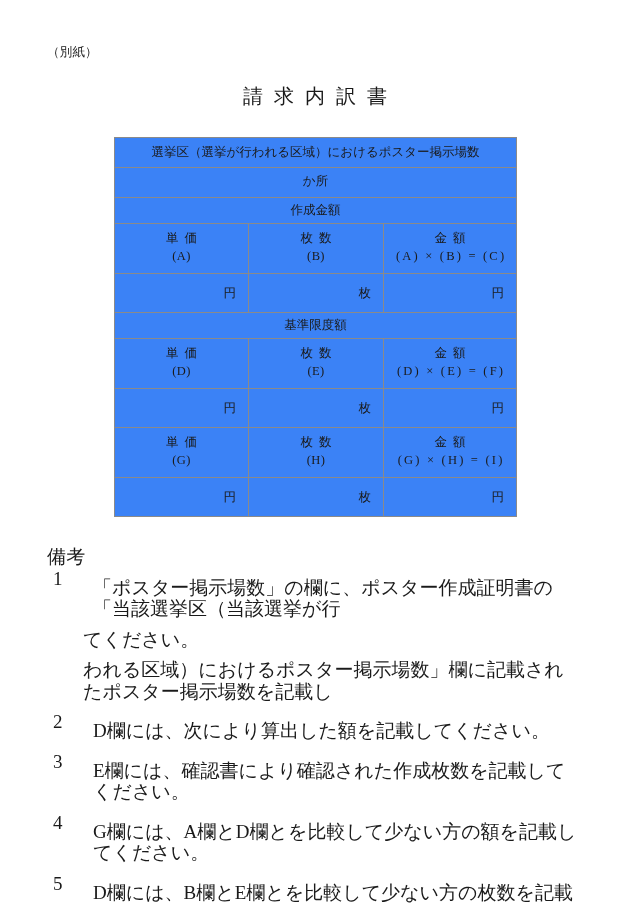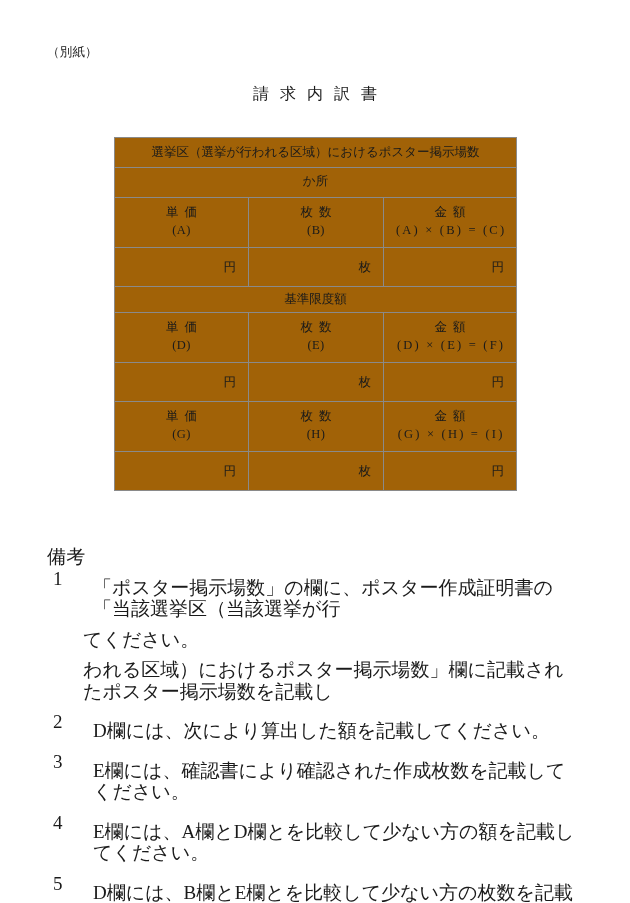--- a/index.html
+++ b/index.html
@@ -32,41 +32,41 @@
     letter-spacing: 0.2px;
     line-height: 1;
   }
 
   .doc-title {
     position: absolute;
     left: 0;
     right: 0;
     top: 84px;
     text-align: center;
-    font-size: 16px;
+    font-size: 20px;
     letter-spacing: 11px;
     text-indent: 11px;
     line-height: 1.2;
   }
 
   
   .form-table {
     position: absolute;
     left: 114px;
     top: 137px;
     width: 402px;
     border-collapse: collapse;
     table-layout: fixed;
     font-size: 12.5px;
   }
   .form-table td {
     border: 1px solid #8a8a8a;
     padding: 0;
     vertical-align: middle;
-    background: #a16207;
+    background: #3b82f6;
   }
 
   .cell-center {
     text-align: center;
   }
   .cell-right {
     text-align: right;
     padding-right: 12px !important;
   }
 
@@ -190,20 +190,23 @@
     <tbody>
 
       <tr class="row-title">
         <td class="cell-center" colspan="3">選挙区（選挙が行われる区域）におけるポスター掲示場数</td>
       </tr>
 
       <tr class="row-unitline">
         <td class="cell-center" colspan="3">か所</td>
       </tr>
 
+      <tr class="row-section">
+        <td class="cell-center" colspan="3">作成金額</td>
+      </tr>
       <tr class="row-heads">
         <td class="cell-center">
           <span class="head-main">単価</span>
           <span class="head-sub">(A)</span>
         </td>
         <td class="cell-center">
           <span class="head-main">枚数</span>
           <span class="head-sub">(B)</span>
         </td>
         <td class="cell-center">
@@ -286,21 +289,21 @@
     <div class="note-row">
       <div class="note-num">3</div>
       <div class="note-body">
         <p class="note-cont">E欄には、確認書により確認された作成枚数を記載してください。</p>
       </div>
     </div>
 
     <div class="note-row">
       <div class="note-num">4</div>
       <div class="note-body">
-        <p class="note-cont">E欄には、A欄とD欄とを比較して少ない方の額を記載してください。</p>
+        <p class="note-cont">G欄には、A欄とD欄とを比較して少ない方の額を記載してください。</p>
       </div>
     </div>
 
     <div class="note-row">
       <div class="note-num">5</div>
       <div class="note-body">
         <p class="note-cont">D欄には、B欄とE欄とを比較して少ない方の枚数を記載してください。</p>
       </div>
     </div>
 

